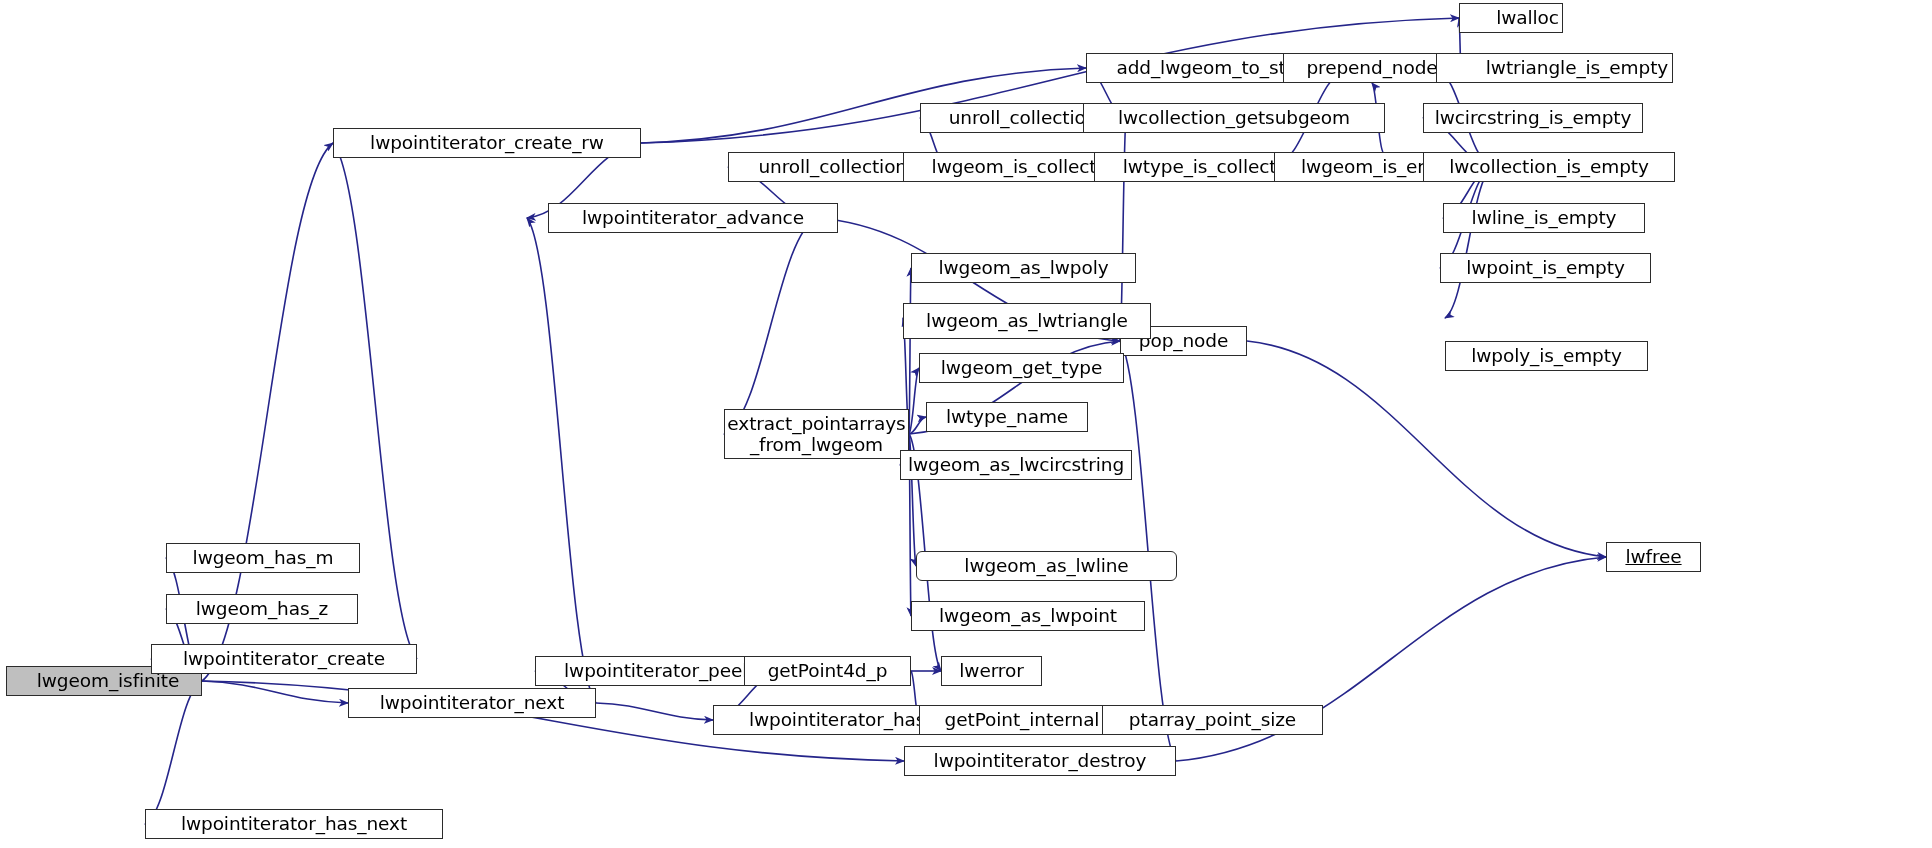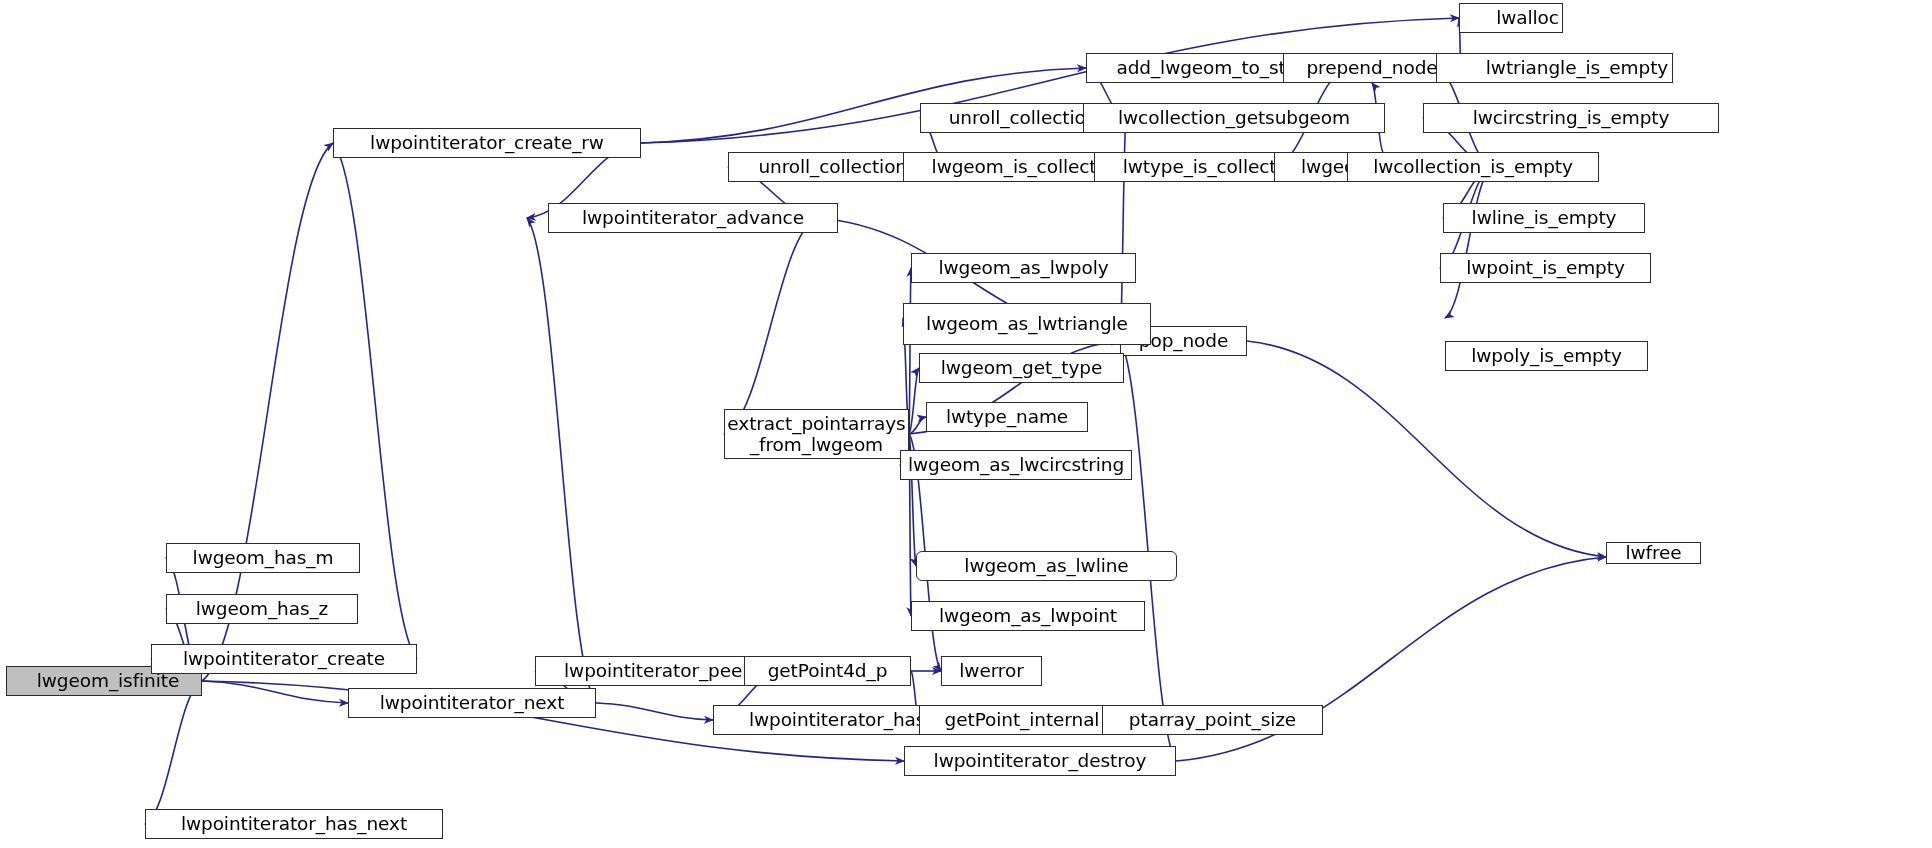--- a/index.html
+++ b/index.html
@@ -124,31 +124,31 @@
       <div class="node" style="left: 728px; top: 152px; width: 219px; height: 30px;">unroll_collections</div>
       <div class="node" style="left: 920px; top: 103px; width: 206px; height: 30px;">unroll_collection</div>
       <div class="node" style="left: 1083px; top: 103px; width: 302px; height: 30px;">lwcollection_getsubgeom</div>
       <div class="node" style="left: 903px; top: 152px; width: 250px; height: 30px;">lwgeom_is_collection</div>
       <div class="node" style="left: 1094px; top: 152px; width: 239px; height: 30px;">lwtype_is_collection</div>
       <div class="node" style="left: 1086px; top: 53px; width: 262px; height: 30px;">add_lwgeom_to_stack</div>
       <div class="node" style="left: 1283px; top: 53px; width: 178px; height: 30px;">prepend_node</div>
       <div class="node" style="left: 1459px; top: 3px; width: 104px; height: 30px; padding-left: 33px;">lwalloc</div>
       <div class="node" style="left: 1274px; top: 152px; width: 218px; height: 30px;">lwgeom_is_empty</div>
       <div class="node" style="left: 1436px; top: 53px; width: 237px; height: 30px; padding-left: 45px;">lwtriangle_is_empty</div>
-      <div class="node" style="left: 1423px; top: 103px; width: 296px; height: 30px;">lwcircstring_is_empty</div>
-      <div class="node" style="left: 1347px; top: 152px; width: 252px; height: 30px;">lwcollection_is_empty</div>
+      <div class="node" style="left: 1423px; top: 103px; width: 220px; height: 30px;">lwcircstring_is_empty</div>
+      <div class="node" style="left: 1423px; top: 152px; width: 252px; height: 30px;">lwcollection_is_empty</div>
       <div class="node" style="left: 1443px; top: 203px; width: 202px; height: 30px;">lwline_is_empty</div>
       <div class="node" style="left: 1440px; top: 253px; width: 211px; height: 30px;">lwpoint_is_empty</div>
       <div class="node" style="left: 1445px; top: 303px; width: 203px; height: 30px; margin-top: 38px;">lwpoly_is_empty</div>
       <div class="node" style="left: 1120px; top: 326px; width: 127px; height: 30px;">pop_node</div>
-      <div class="node" style="left: 1606px; top: 542px; width: 95px; height: 22px;">lwfree</div>
+      <div class="node" style="left: 1606px; top: 542px; width: 95px; height: 30px; text-decoration: underline;">lwfree</div>
       <div class="node two-line" style="left: 724px; top: 409px; width: 185px; height: 50px;">extract_pointarrays
 _from_lwgeom</div>
       <div class="node" style="left: 911px; top: 253px; width: 225px; height: 30px;">lwgeom_as_lwpoly</div>
-      <div class="node" style="left: 903px; top: 303px; width: 248px; height: 42px;">lwgeom_as_lwtriangle</div>
+      <div class="node" style="left: 903px; top: 303px; width: 248px; height: 36px;">lwgeom_as_lwtriangle</div>
       <div class="node" style="left: 919px; top: 353px; width: 205px; height: 30px;">lwgeom_get_type</div>
       <div class="node" style="left: 926px; top: 402px; width: 162px; height: 30px;">lwtype_name</div>
       <div class="node" style="left: 900px; top: 450px; width: 232px; height: 30px;">lwgeom_as_lwcircstring</div>
       <div class="node" style="left: 916px; top: 551px; width: 261px; height: 30px; border-radius: 6px;">lwgeom_as_lwline</div>
       <div class="node" style="left: 911px; top: 601px; width: 234px; height: 30px;">lwgeom_as_lwpoint</div>
       <div class="node" style="left: 535px; top: 656px; width: 247px; height: 30px;">lwpointiterator_peek</div>
       <div class="node" style="left: 744px; top: 656px; width: 167px; height: 30px;">getPoint4d_p</div>
       <div class="node" style="left: 941px; top: 656px; width: 101px; height: 30px;">lwerror</div>
       <div class="node" style="left: 713px; top: 705px; width: 298px; height: 30px;">lwpointiterator_has_next</div>
       <div class="node" style="left: 919px; top: 705px; width: 206px; height: 30px;">getPoint_internal</div>

